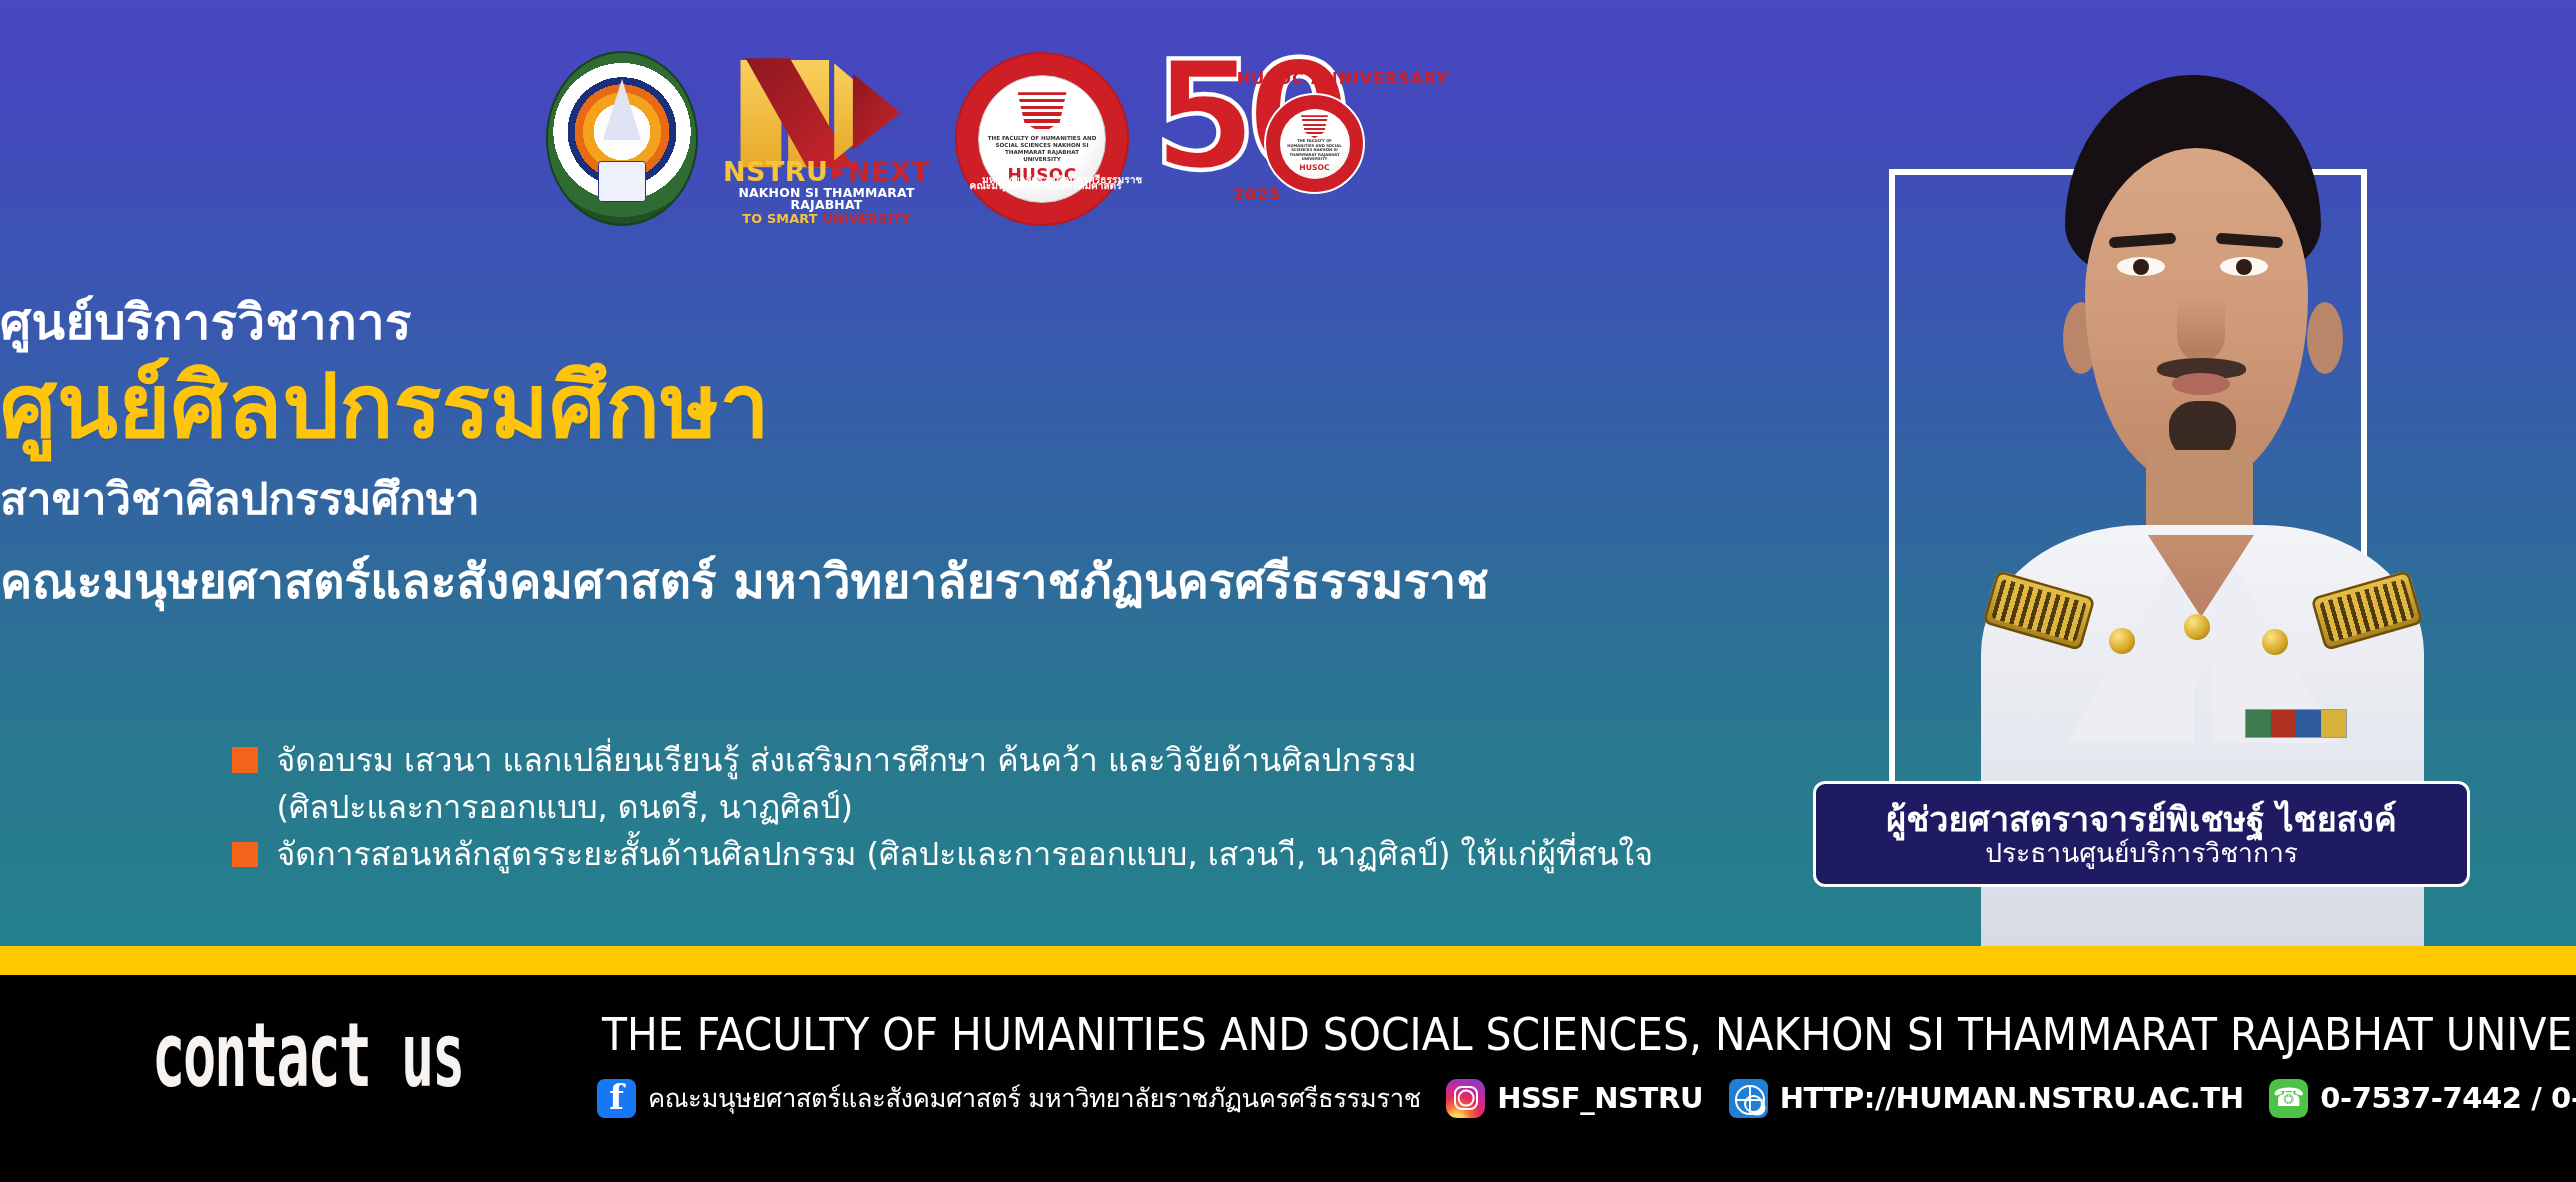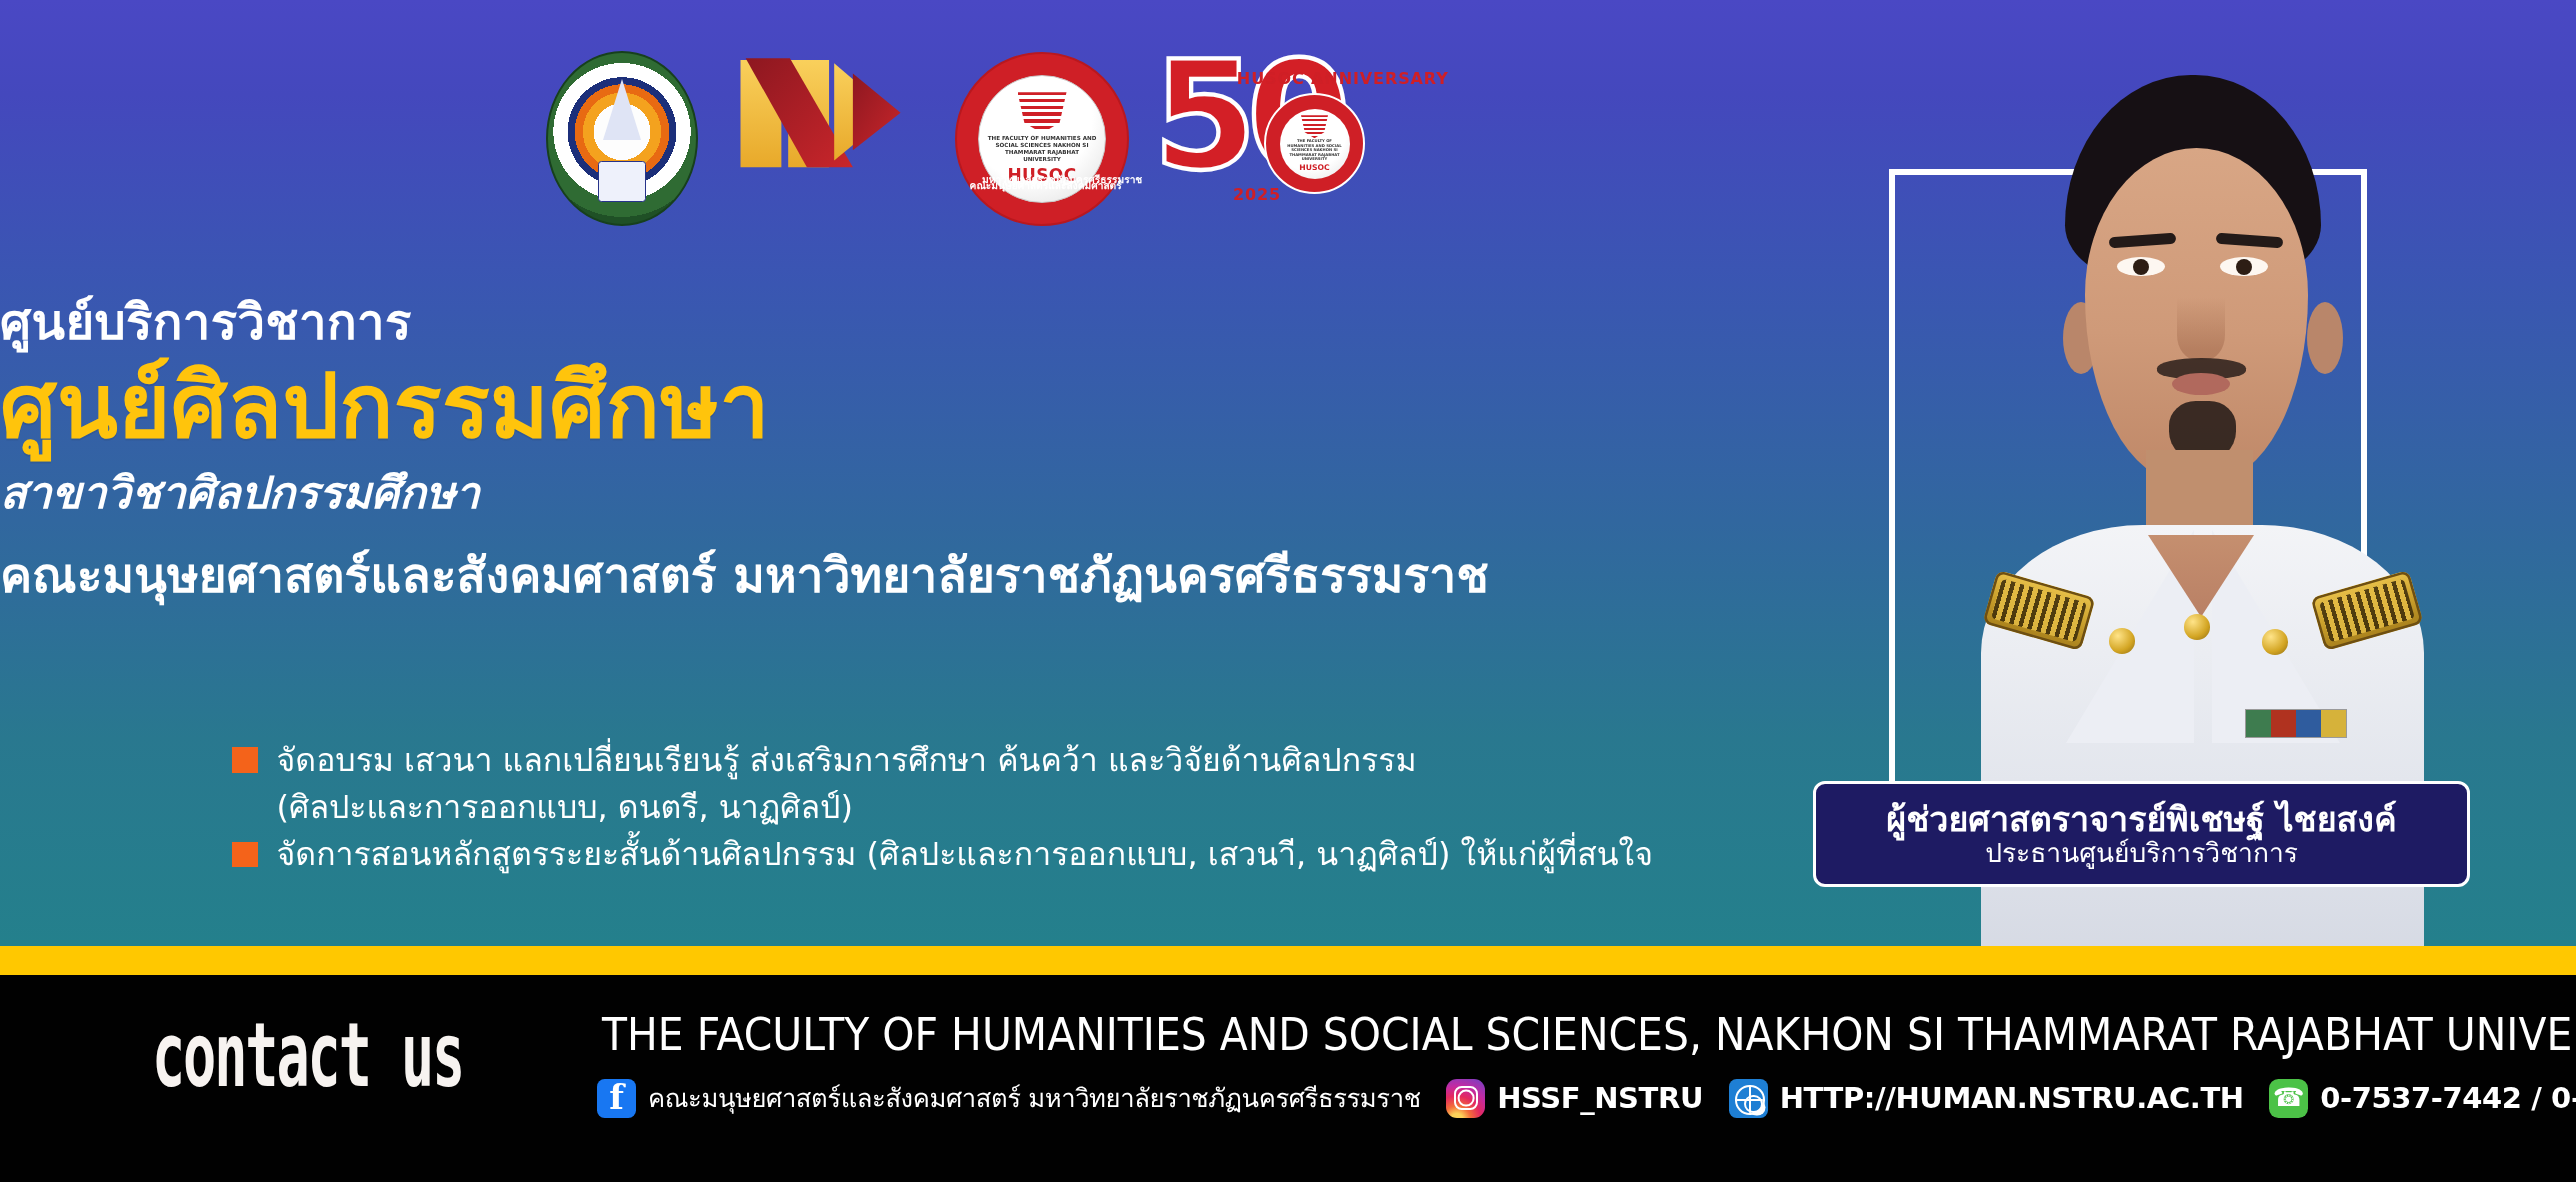--- a/index.html
+++ b/index.html
@@ -122,21 +122,21 @@
   .kicker{
     font-size:49px;font-weight:700;color:#ffffff;line-height:1.08;
     letter-spacing:0.4px;
   }
   .title{
     font-size:89px;font-weight:800;color:#FFC40C;line-height:1.12;
     margin-top:6.8px;letter-spacing:0.4px;
     text-shadow:0 1.7px 0 rgba(0,0,0,.08);
   }
   .subtitle{
-    font-size:44px;font-weight:700;color:#ffffff;line-height:1.1;margin-top:13px;font-style:italic;
+    font-size:44px;font-weight:700;color:#ffffff;line-height:1.1;margin-top:19px;
   }
   .faculty{
     font-size:48px;font-weight:700;color:#ffffff;line-height:1.1;margin-top:31px;
   }
 
   
   .bullets{
     position:absolute;left:232px;top:738px;width:1467px;
     color:#ffffff;
   }
@@ -344,20 +344,30 @@
               <stop offset="0" stop-color="#8d1720"></stop>
                 <stop offset="1" stop-color="#c9262b"></stop>
             </linearGradient>
           </defs>
           <polygon points="18,140 18,14 66,14 66,140" fill="url(#gY)"></polygon>
           <polygon points="74,14 122,14 122,140 74,140" fill="url(#gY)"></polygon>
           <polygon points="24,12 76,12 150,140 96,140" fill="url(#gR)"></polygon>
           <polygon points="128,18 128,132 196,76" fill="url(#gY)"></polygon>
           <polygon points="150,30 150,120 206,76" fill="url(#gR)"></polygon>
         </svg>
+        <div class="nn-text">
+          <div class="nn-l1">
+            <span class="y">NSTRU</span><span class="tri"></span><span class="r">NEXT</span>
+          </div>
+          <div class="nn-l2">NAKHON SI THAMMARAT RAJABHAT</div>
+          <div class="nn-l3">
+            <span class="y">TO SMART</span>
+            <span class="r">UNIVERSITY</span>
+          </div>
+        </div>
       </div>
 
       <div class="logo husoc">
         <div class="ring-txt">
           <span style="transform:rotate(-118deg) translate(0,-82px) rotate(118deg)">คณะมนุษยศาสตร์และสังคมศาสตร์</span>
           <span style="transform:rotate(62deg) translate(0,68px) rotate(-62deg)">มหาวิทยาลัยราชภัฏนครศรีธรรมราช</span>
         </div>
         <div class="inner">
           <div class="crest"></div>
           <div class="cap1">THE FACULTY OF HUMANITIES AND SOCIAL SCIENCES NAKHON SI THAMMARAT RAJABHAT UNIVERSITY</div>

